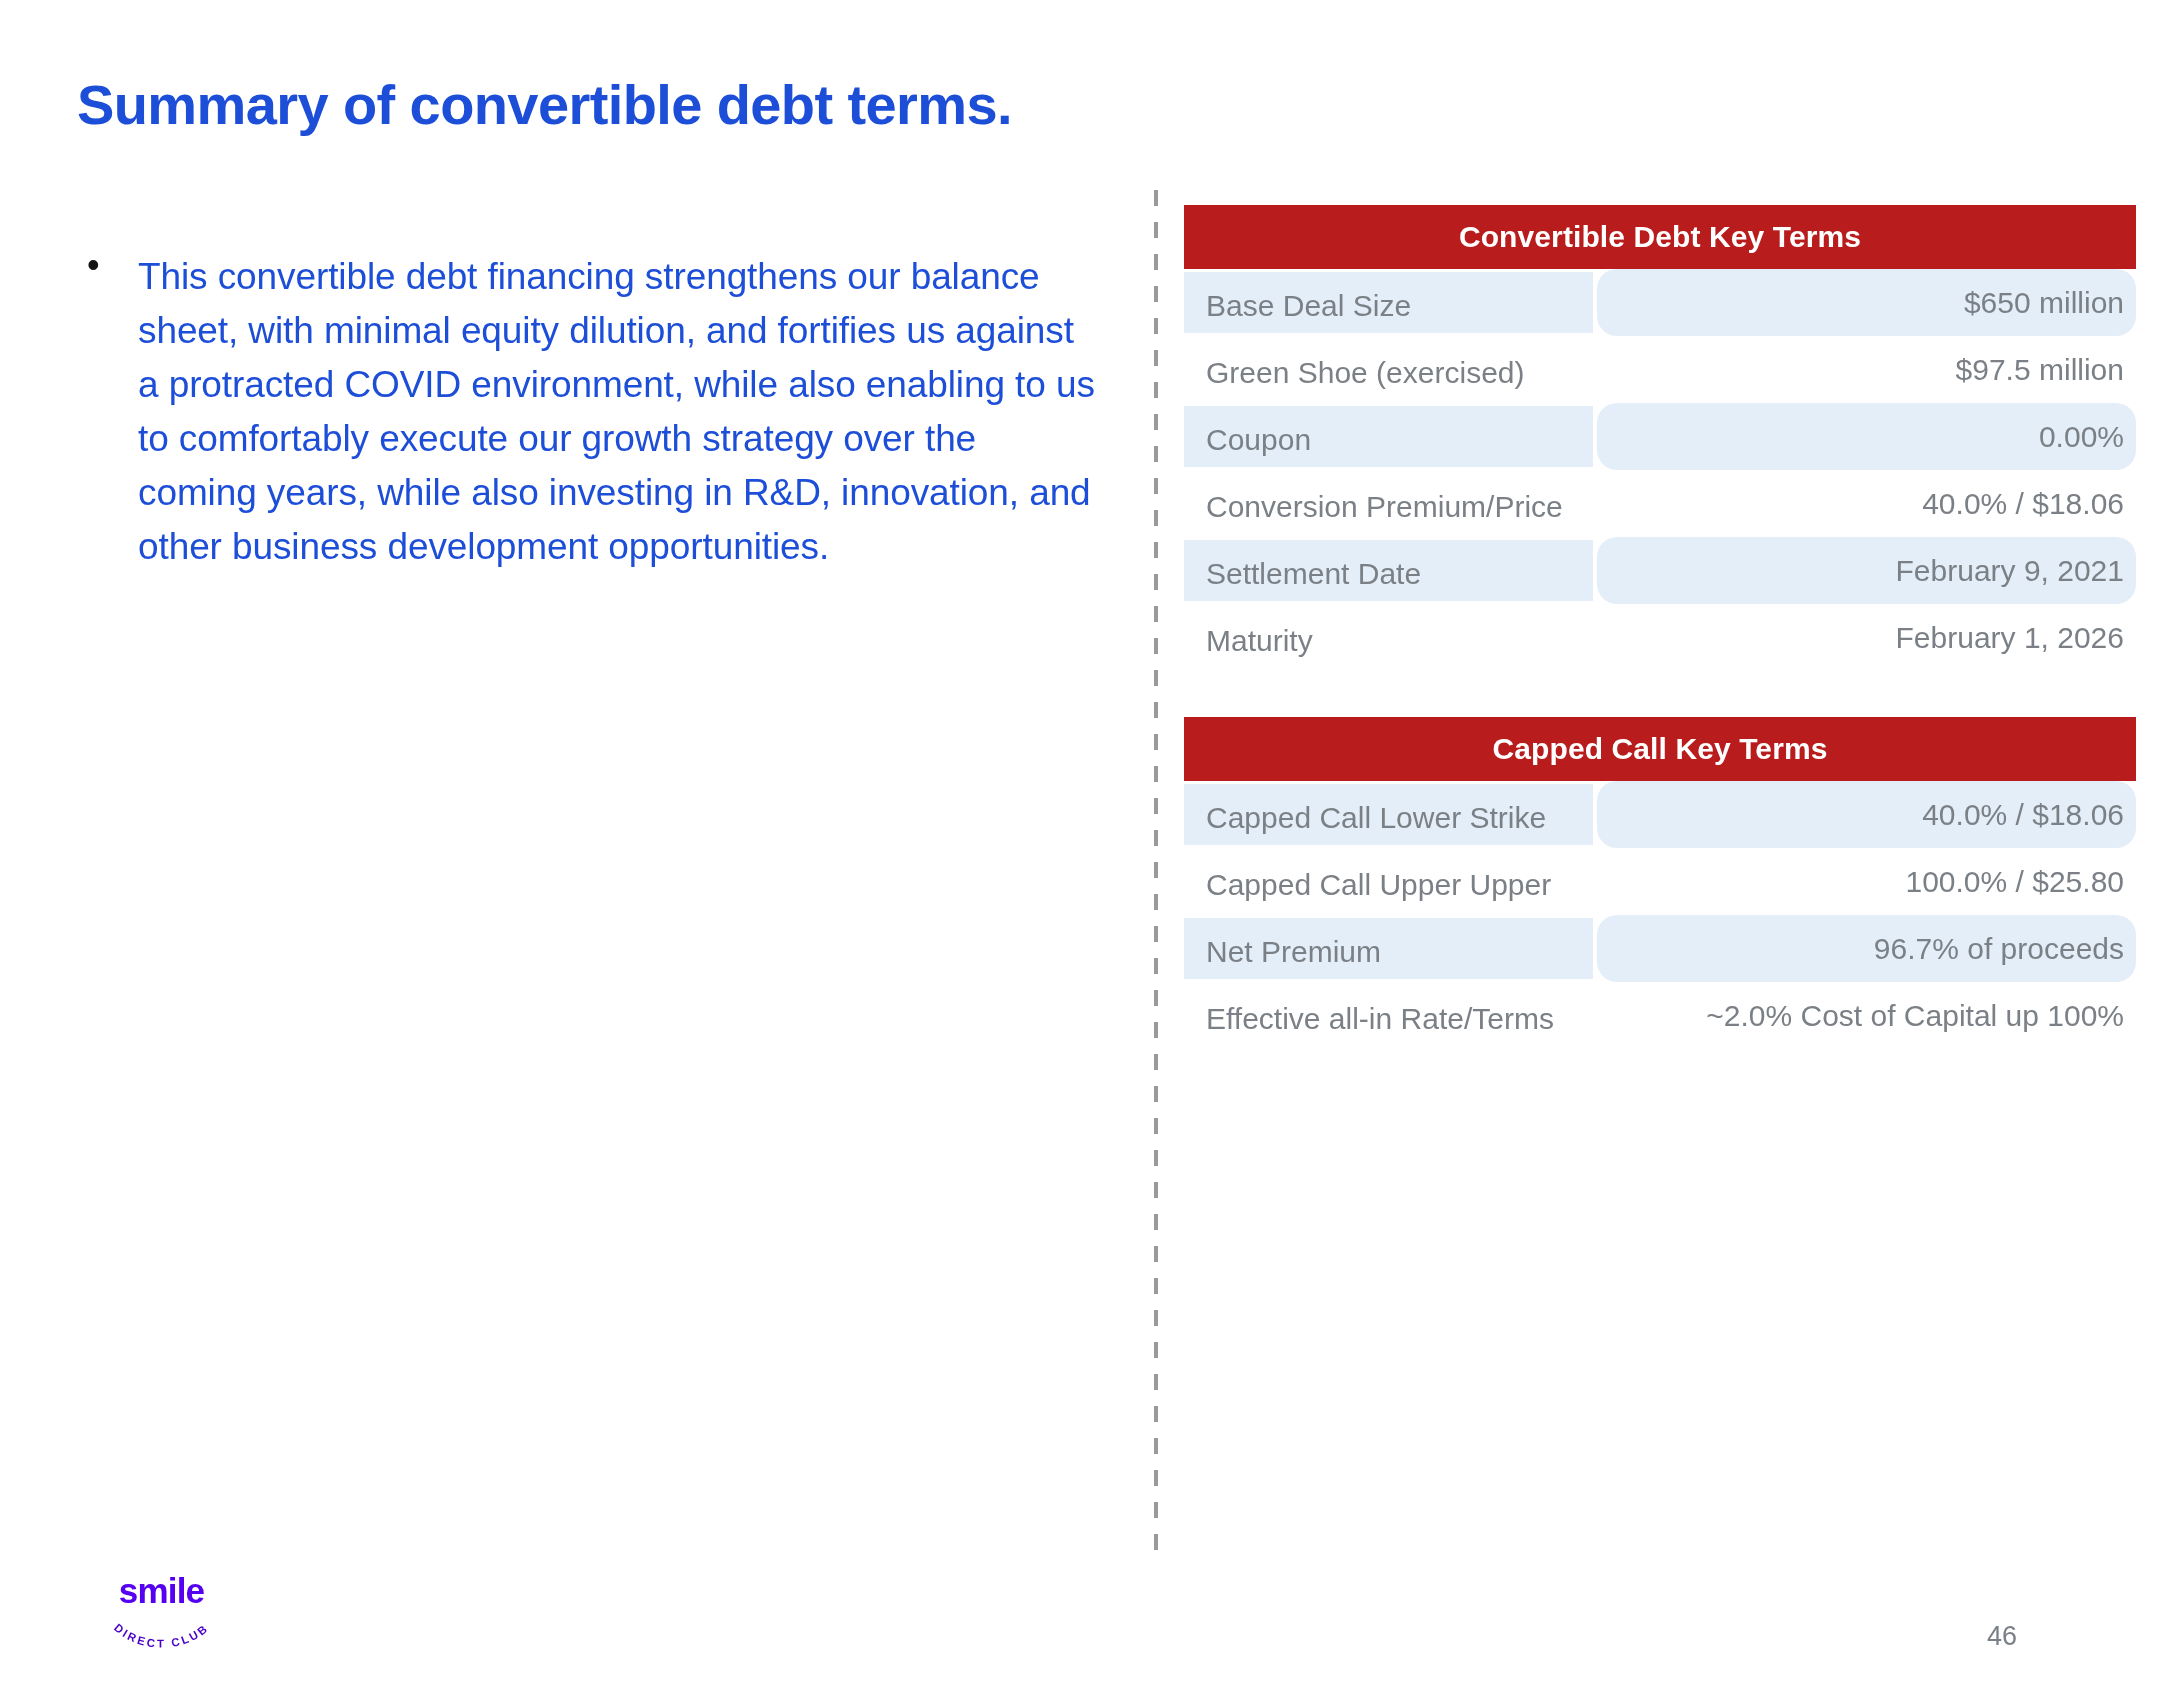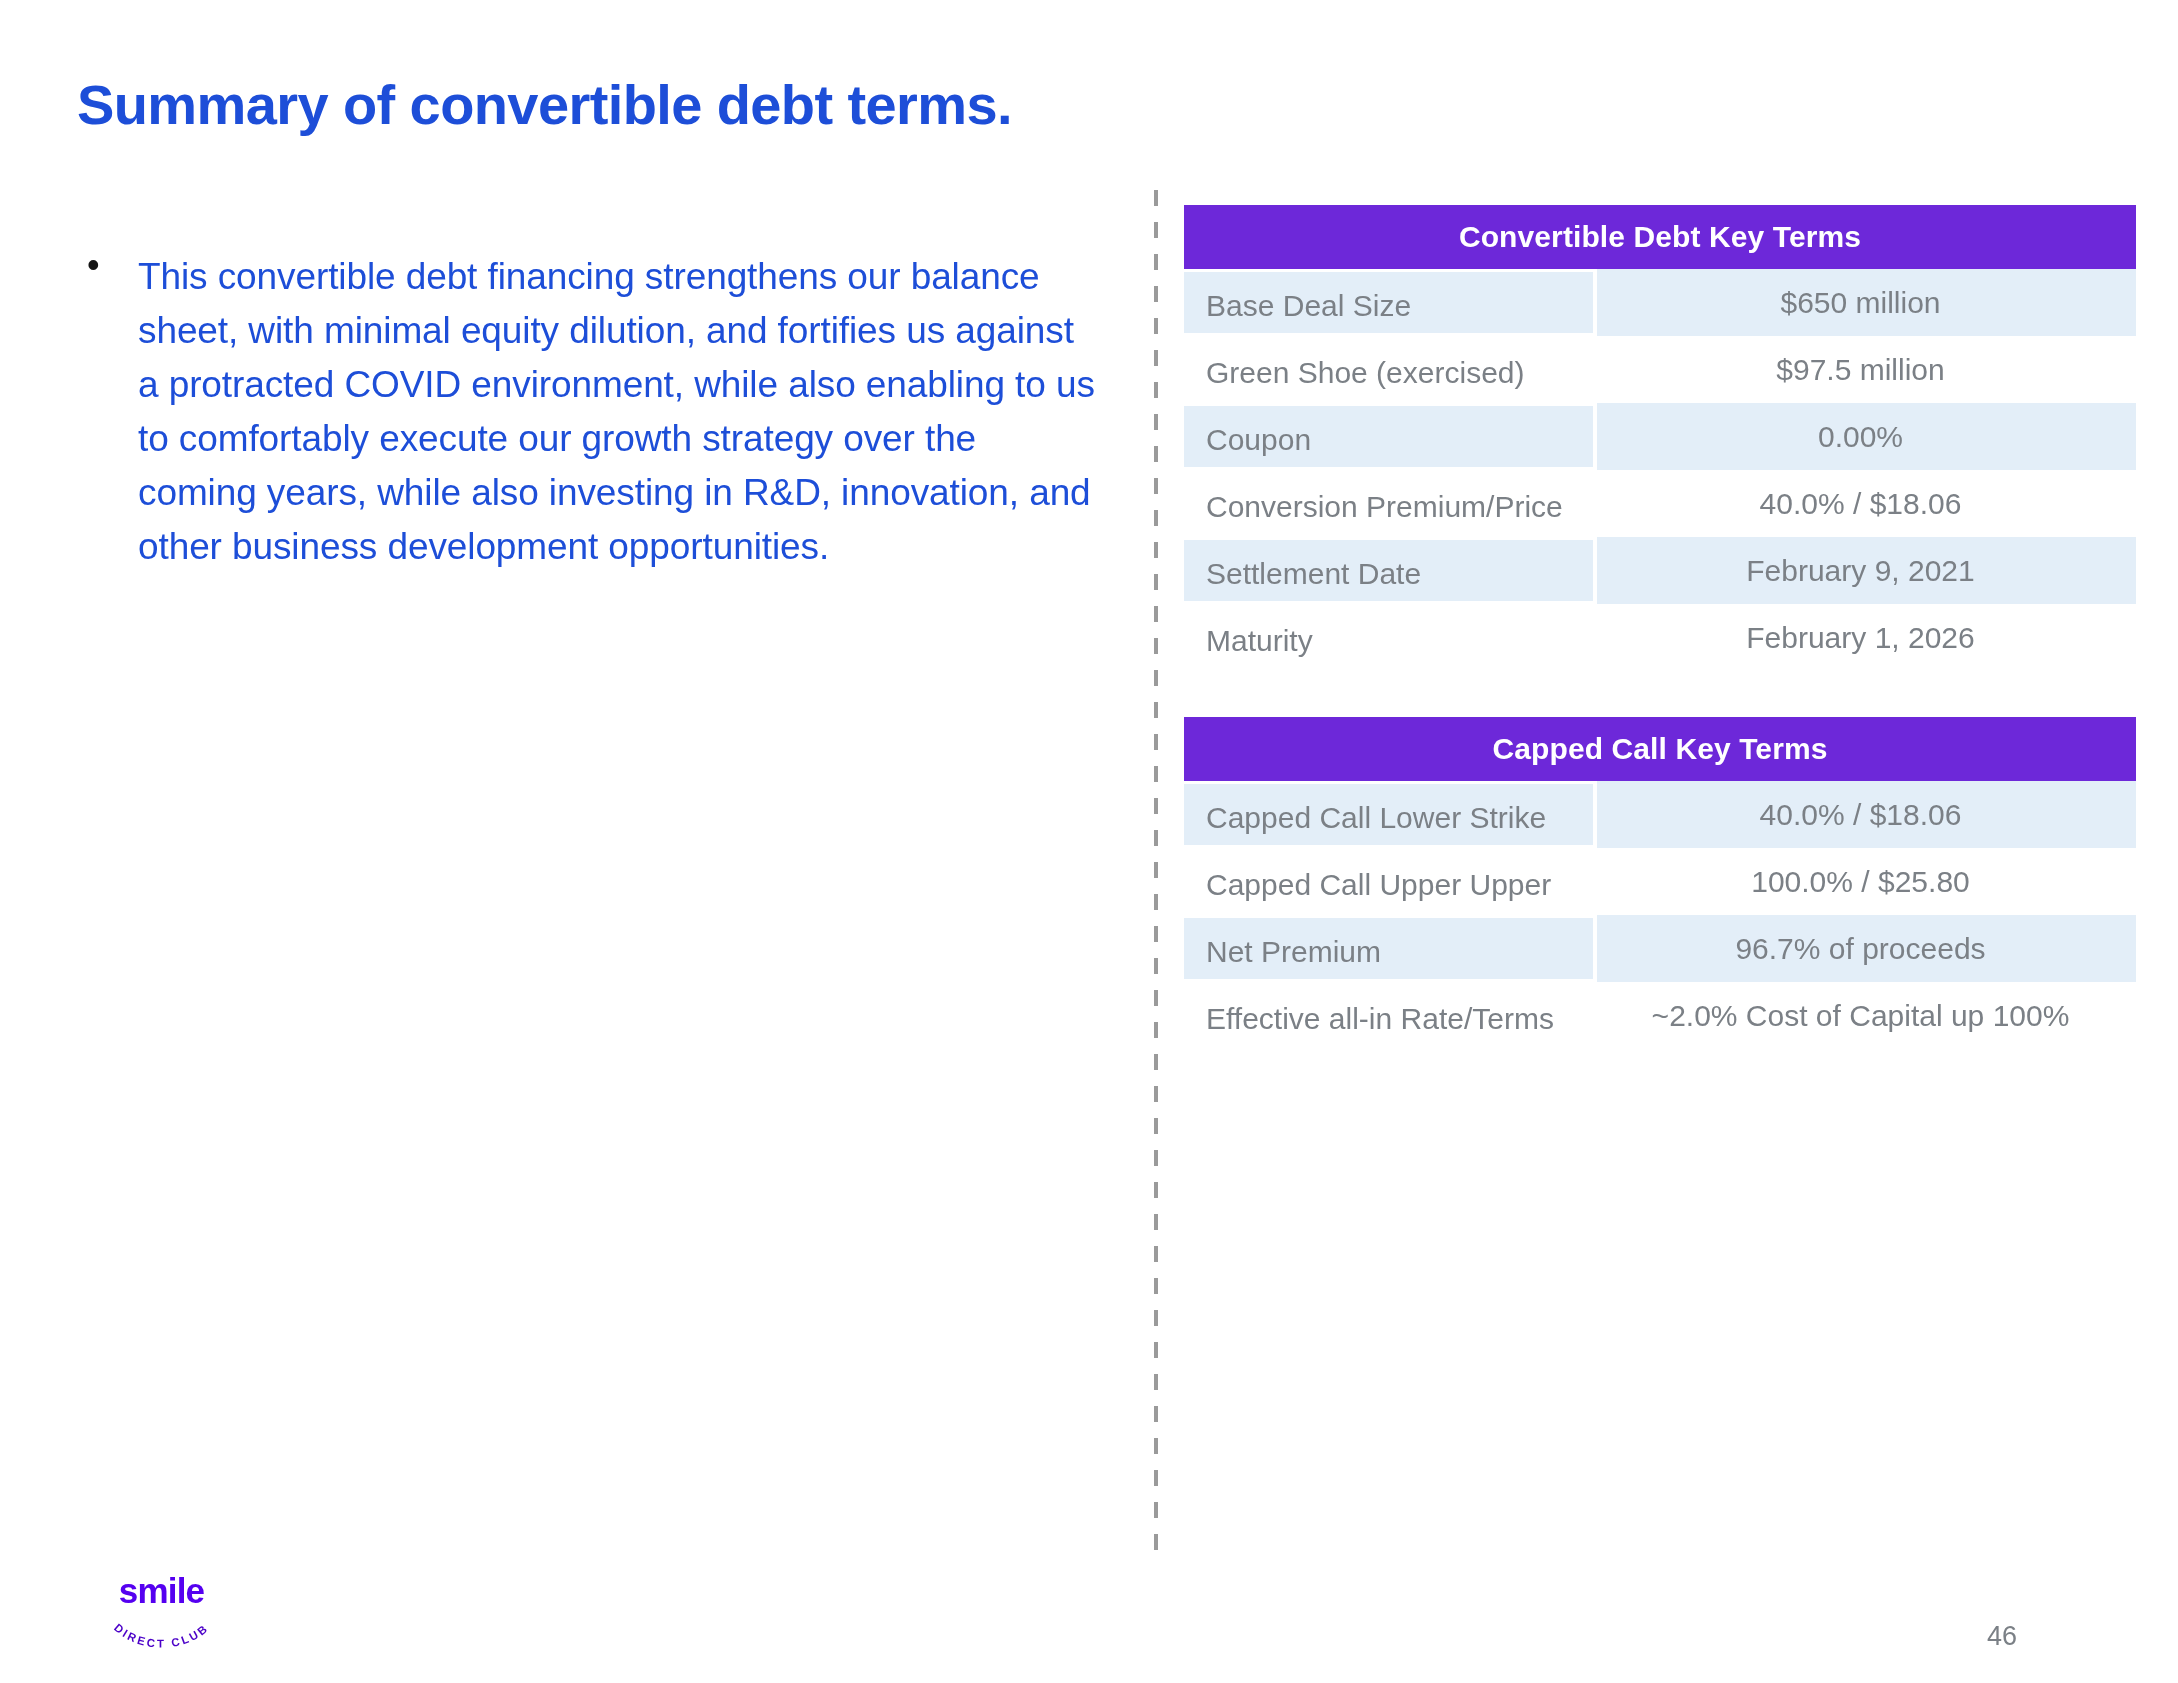--- a/index.html
+++ b/index.html
@@ -80,21 +80,21 @@
   
   .terms-table {
     position: absolute;
     left: 1184px;
     width: 952px;
   }
   #table-convertible { top: 205px; }
   #table-cappedcall  { top: 717px; }
 
   .tbl-header {
-    background: #6d28d9;
+    background: #b91c1c;
     color: #ffffff;
     font-size: 30px;
     font-weight: 700;
     letter-spacing: 0.1px;
     text-align: center;
     height: 64px;
     line-height: 64px;
     box-sizing: border-box;
   }
 
@@ -126,23 +126,24 @@
     height: 67px;
   }
   .cell-value {
     flex: 1 1 auto;
     height: 67px;
     line-height: 67px;
     box-sizing: border-box;
     padding-right: 12px;
     font-size: 30px;
     color: #7b8086;
-    text-align: center;
+    text-align: right;
     white-space: nowrap;
     overflow: hidden;
+    border-radius: 20px;
   }
 
   
   .logo {
     position: absolute;
     left: 97px;
     top: 1572px;
     width: 129px;
     height: 85px;
   }

